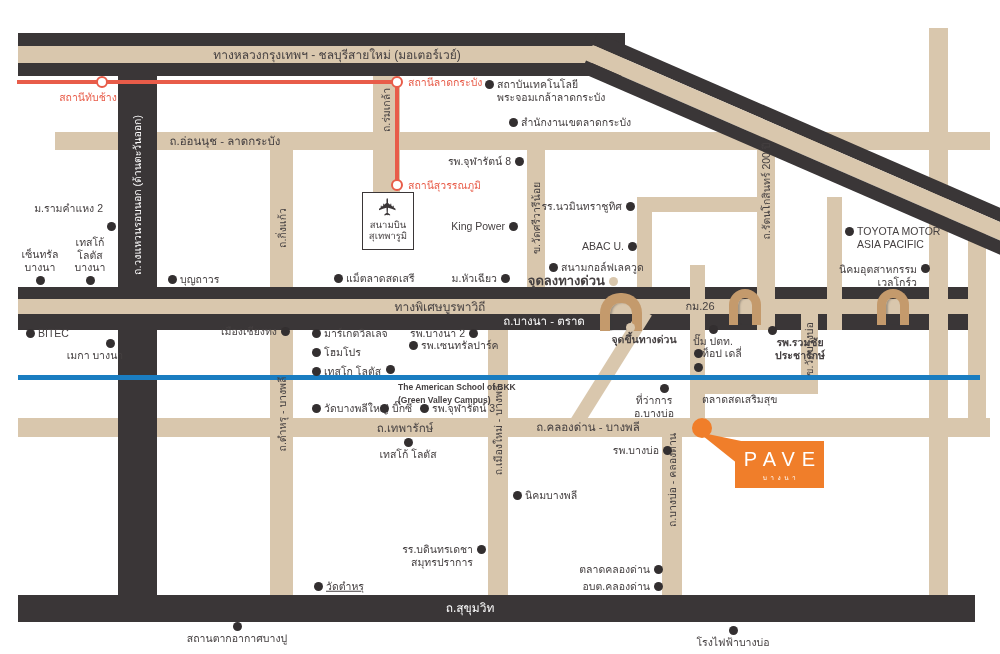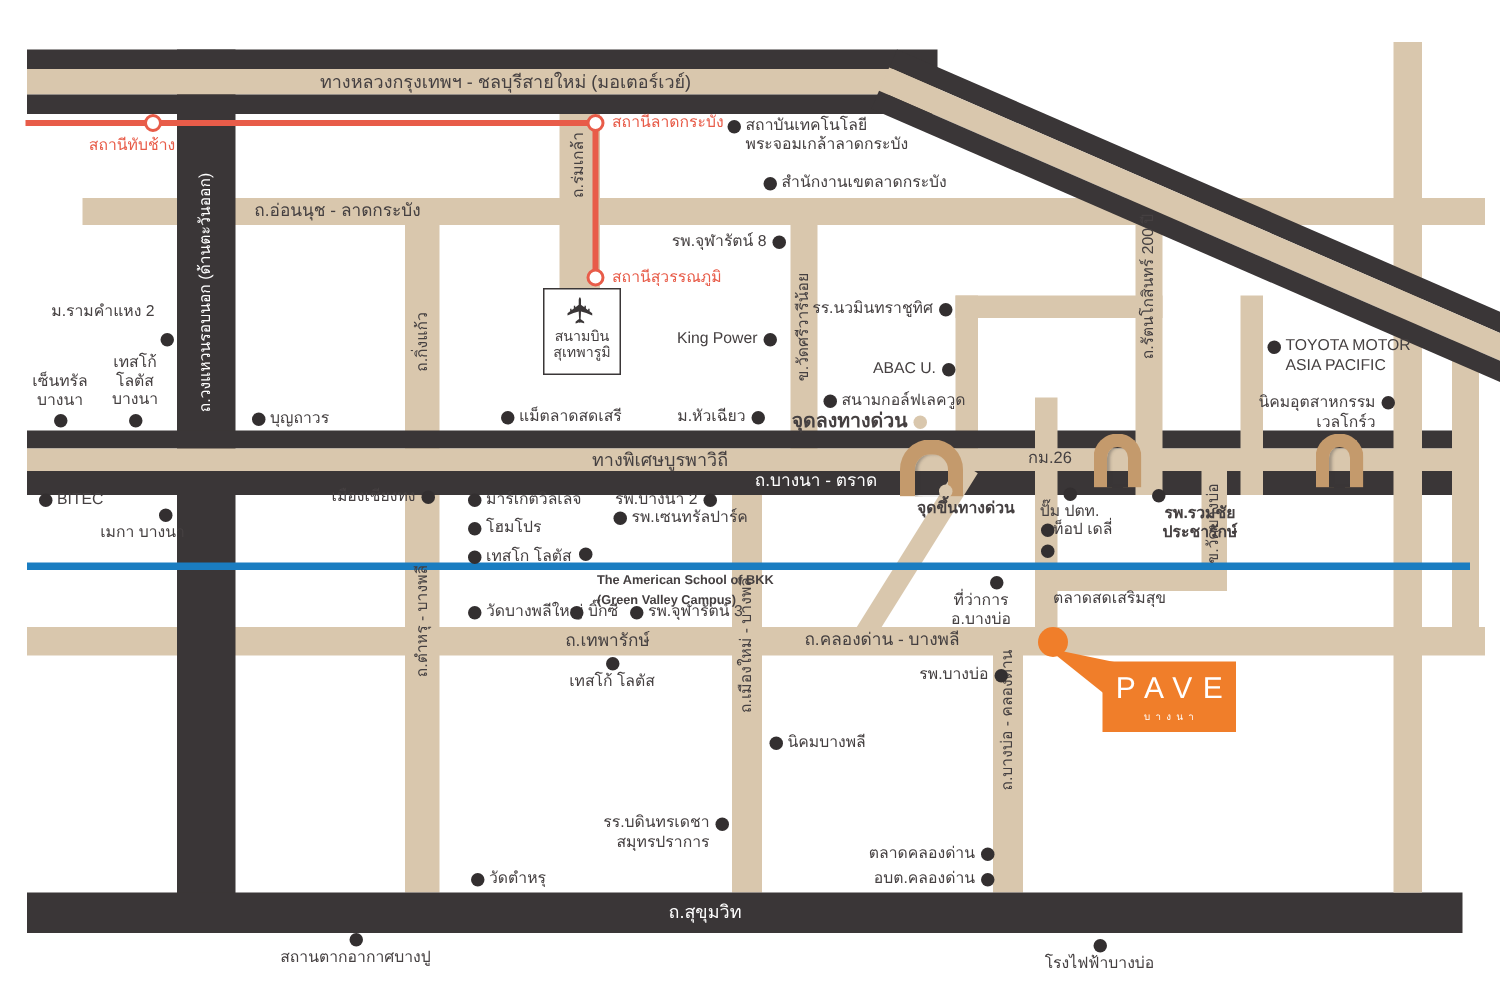--- a/index.html
+++ b/index.html
@@ -166,21 +166,21 @@
       <div class="poi-dot" style="left: 662.5px; top: 445.5px; width: 9px; height: 9px; background: rgb(51, 47, 48);"></div>
       <div class="lbl" style="font-size: 10.5px; color: rgb(69, 64, 65); font-weight: normal; right: 341px; top: 450px; left: auto; transform: translate(0px, -50%); text-align: right;">รพ.บางบ่อ</div>
       <div class="poi-dot" style="left: 512.5px; top: 490.5px; width: 9px; height: 9px; background: rgb(51, 47, 48);"></div>
       <div class="lbl" style="font-size: 10.5px; color: rgb(69, 64, 65); font-weight: normal; left: 525px; top: 495px; transform: translate(0px, -50%); text-align: left;">นิคมบางพลี</div>
       <div class="poi-dot" style="left: 403.5px; top: 437.5px; width: 9px; height: 9px; background: rgb(51, 47, 48);"></div>
       <div class="lbl" style="font-size: 10.5px; color: rgb(69, 64, 65); font-weight: normal; left: 408px; top: 448px; transform: translate(-50%, 0px);">เทสโก้ โลตัส</div>
       <div class="poi-dot" style="left: 476.5px; top: 544.5px; width: 9px; height: 9px; background: rgb(51, 47, 48);"></div>
       <div class="lbl" style="font-size: 10.5px; color: rgb(69, 64, 65); font-weight: normal; right: 527px; top: 555px; left: auto; transform: translate(0px, -50%); text-align: right;">รร.บดินทรเดชา
 สมุทรปราการ</div>
       <div class="poi-dot" style="left: 313.5px; top: 581.5px; width: 9px; height: 9px; background: rgb(51, 47, 48);"></div>
-      <div class="lbl" style="font-size: 10.5px; color: rgb(69, 64, 65); font-weight: normal; left: 326px; top: 586px; transform: translate(0px, -50%); text-align: left;">วัดตำหรุ</div>
+      <div class="lbl" style="font-size: 10.5px; color: rgb(69, 64, 65); font-weight: normal; left: 326px; top: 586px; transform: translate(0px, -50%); text-align: left; text-decoration: underline;">วัดตำหรุ</div>
       <div class="poi-dot" style="left: 653.5px; top: 564.5px; width: 9px; height: 9px; background: rgb(51, 47, 48);"></div>
       <div class="lbl" style="font-size: 10.5px; color: rgb(69, 64, 65); font-weight: normal; right: 350px; top: 569px; left: auto; transform: translate(0px, -50%); text-align: right;">ตลาดคลองด่าน</div>
       <div class="poi-dot" style="left: 653.5px; top: 581.5px; width: 9px; height: 9px; background: rgb(51, 47, 48);"></div>
       <div class="lbl" style="font-size: 10.5px; color: rgb(69, 64, 65); font-weight: normal; right: 350px; top: 586px; left: auto; transform: translate(0px, -50%); text-align: right;">อบต.คลองด่าน</div>
       <div class="poi-dot" style="left: 728.5px; top: 625.5px; width: 9px; height: 9px; background: rgb(51, 47, 48);"></div>
       <div class="lbl" style="font-size: 10.5px; color: rgb(69, 64, 65); font-weight: normal; left: 733px; top: 636px; transform: translate(-50%, 0px);">โรงไฟฟ้าบางบ่อ</div>
       <div class="poi-dot" style="left: 232.5px; top: 621.5px; width: 9px; height: 9px; background: rgb(51, 47, 48);"></div>
       <div class="lbl" style="font-size: 10.5px; color: rgb(69, 64, 65); font-weight: normal; left: 237px; top: 632px; transform: translate(-50%, 0px);">สถานตากอากาศบางปู</div>
     </div>
 

